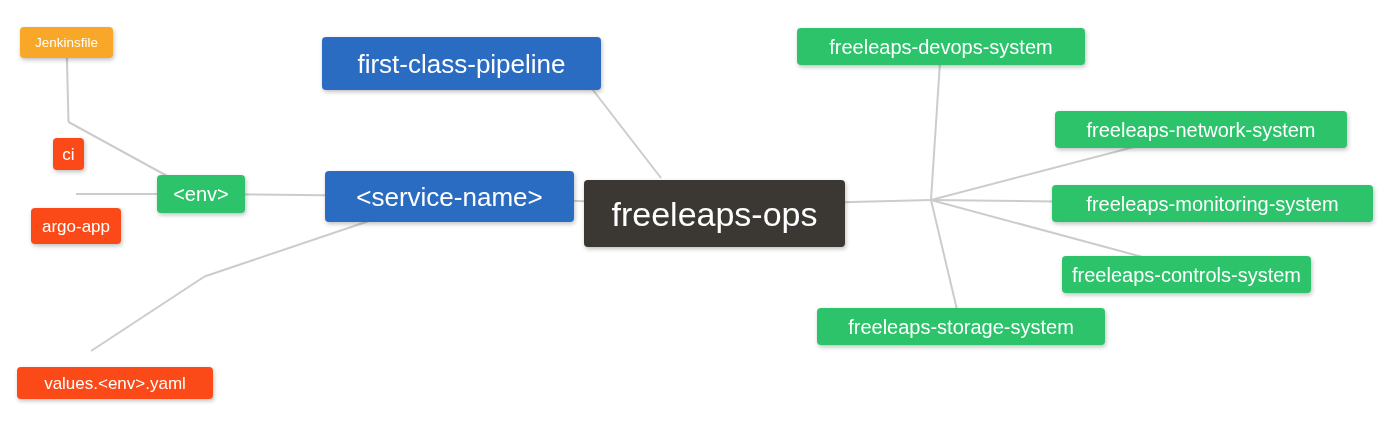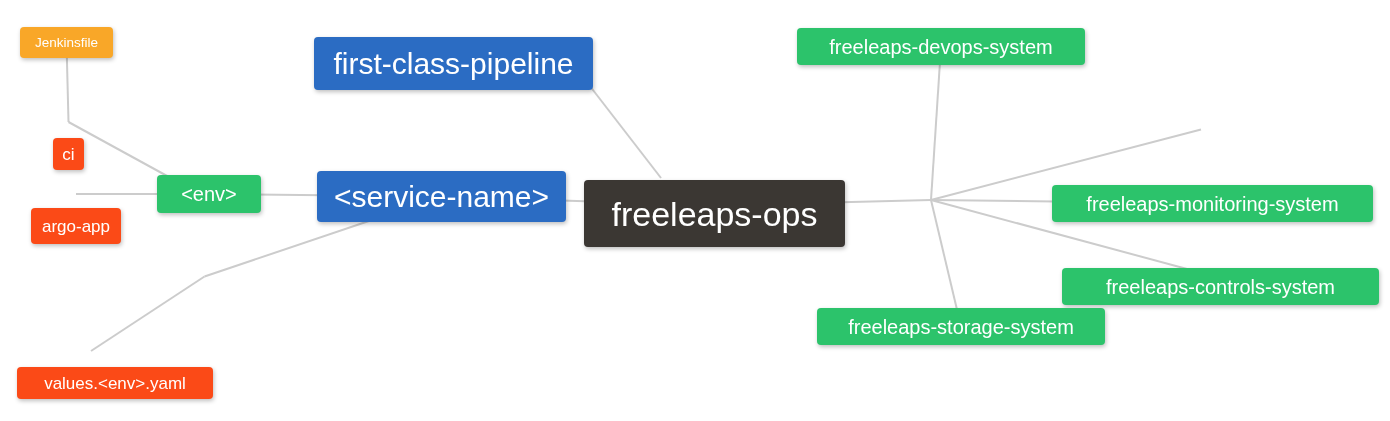--- a/index.html
+++ b/index.html
@@ -20,21 +20,21 @@
     justify-content:center;
     color:#ffffff;
     border-radius:4px;
     box-shadow:1px 2px 4px rgba(0,0,0,0.25);
     white-space:nowrap;
     cursor:pointer;
     box-sizing:border-box;
     line-height:1;
   }
   .lvl-root{background:var(--c-root);font-size:34px;margin-top:8px;}
-  .lvl1{background:var(--c-l1);font-size:30px;}
+  .lvl1{background:var(--c-l1);font-size:26px;margin-left:8px;}
   .lvl2{background:var(--c-l2);font-size:20px;}
   .lvl3{background:var(--c-l3);font-size:17px;margin-top:32px;}
   .lvl4{background:var(--c-l4);font-size:13.5px;}
 </style>
 </head>
 <body>
 
 <div id="canvas">
 
   <svg id="edges">
@@ -53,34 +53,35 @@
       <line x1="931" y1="200" x2="1207.5" y2="274.5"></line>
       <line x1="931" y1="200" x2="961" y2="326.5"></line>
     </svg>
 
   <div class="node lvl4" style="left:20px;top:27px;width:93px;height:31px">Jenkinsfile</div>
 
   <div class="node lvl3" style="left:53px;top:106px;width:31px;height:32px">ci</div>
 
   <div class="node lvl3" style="left:31px;top:176px;width:90px;height:36px">argo-app</div>
 
-  <div class="node lvl2" style="left:157px;top:175px;width:104px;height:38px">&lt;env&gt;</div>
+  <div class="node lvl2" style="left:157px;top:175px;width:88px;height:38px">&lt;env&gt;</div>
 
 
   <div class="node lvl3" style="left:17px;top:335px;width:196px;height:32px">values.&lt;env&gt;.yaml</div>
 
   <div class="node lvl1" style="left:314px;top:37px;width:279px;height:53px">first-class-pipeline</div>
 
   <div class="node lvl1" style="left:317px;top:171px;width:249px;height:51px">&lt;service-name&gt;</div>
 
   <div class="node lvl-root" style="left:584px;top:172px;width:261px;height:67px">freeleaps-ops</div>
 
 
   <div class="node lvl2" style="left:797px;top:28px;width:288px;height:37px">freeleaps-devops-system</div>
 
+  <div class="node lvl2" style="left:1055px;top:111px;width:292px;height:37px">freeleaps-network-system</div>
 
   <div class="node lvl2" style="left:1052px;top:185px;width:321px;height:37px">freeleaps-monitoring-system</div>
 
-  <div class="node lvl2" style="left:1062px;top:268px;width:317px;height:37px">freeleaps-controls-system</div>
+  <div class="node lvl2" style="left:1062px;top:256px;width:249px;height:37px">freeleaps-controls-system</div>
 
   <div class="node lvl2" style="left:817px;top:308px;width:288px;height:37px">freeleaps-storage-system</div>
 
 </div>
 
 </body></html>

